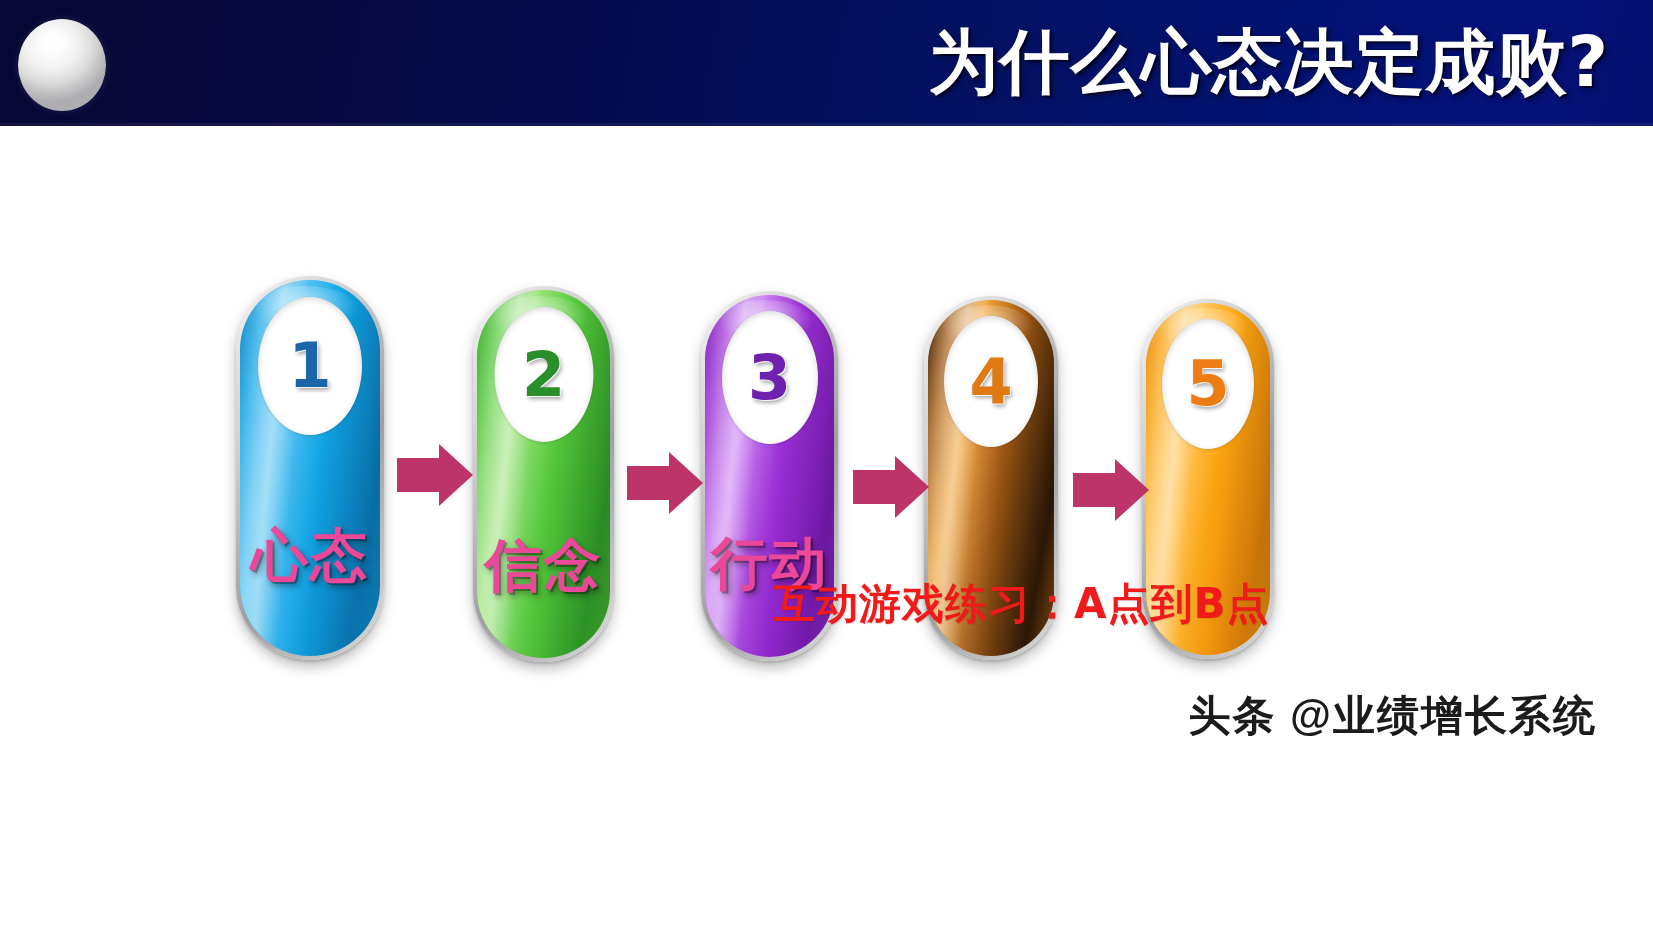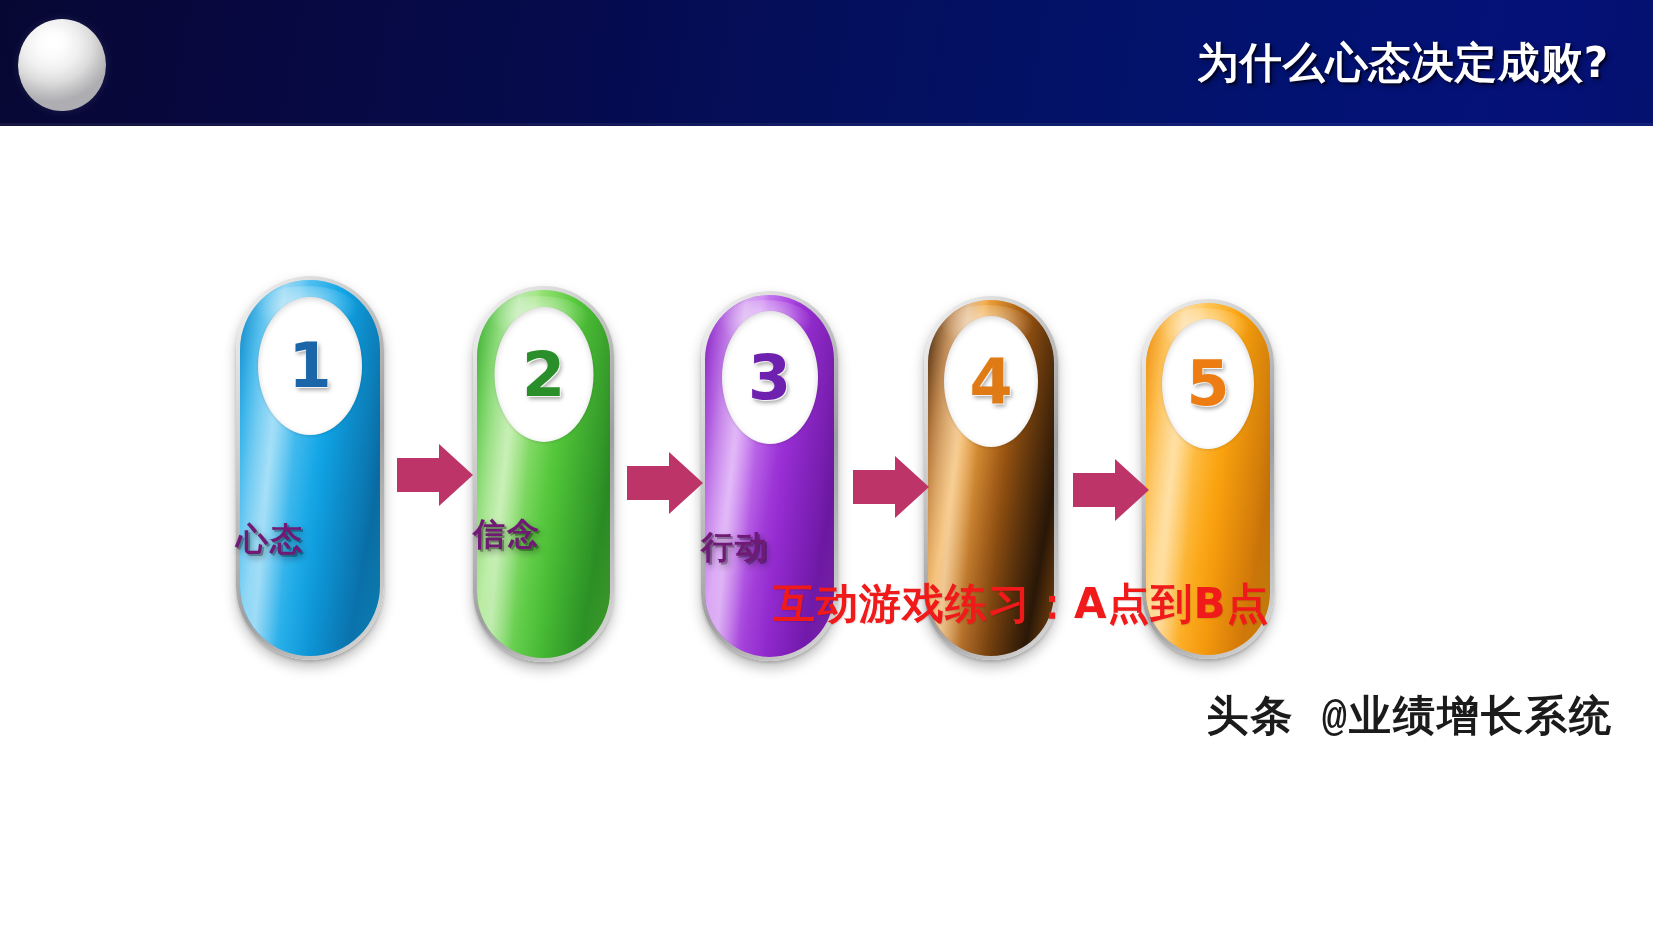--- a/index.html
+++ b/index.html
@@ -70,21 +70,21 @@
     border-radius: 50%;
     background: radial-gradient(ellipse at 50% 50%, rgba(255,255,255,0.95), rgba(255,255,255,0) 72%);
   }
 
   #header-title {
     position: absolute;
     right: 44px;
     top: 50%;
     transform: translateY(-50%);
     color: #ffffff;
-    font-size: 42px;
+    font-size: 70px;
     font-weight: bold;
     letter-spacing: 1px;
     white-space: nowrap;
     text-shadow:
       2px 2px 0 rgba(0,0,10,0.55),
       3px 3px 5px rgba(0,0,20,0.45);
     font-family: "DejaVu Sans", "Liberation Sans", sans-serif;
   }
 
   
@@ -162,23 +162,23 @@
     font-weight: bold;
     line-height: 1;
     font-family: "DejaVu Sans", "Liberation Sans", sans-serif;
     text-shadow:
       1px 1px 0 rgba(255,255,255,0.85),
       2px 3px 4px rgba(0,0,0,0.35);
   }
   .pill .label {
     position: absolute;
     left: 0; right: 0;
-    text-align: left;
-    color: #701a75;
-    font-size: 32px;
+    text-align: center;
+    color: #ec4899;
+    font-size: 57px;
     font-weight: bold;
     letter-spacing: 2px;
     font-family: "DejaVu Sans", "Liberation Sans", sans-serif;
     text-shadow:
       2px 2px 0 rgba(0,0,0,0.30),
       3px 4px 6px rgba(0,0,0,0.38);
   }
 
   
   .arrow {
@@ -213,28 +213,28 @@
     font-weight: bold;
     letter-spacing: 1px;
     white-space: nowrap;
     font-family: "DejaVu Sans", "Liberation Sans", sans-serif;
     text-shadow: 1px 1px 1px rgba(0,0,0,0.10);
   }
 
   
   #watermark {
     position: absolute;
-    right: 40px;
+    right: 56px;
     top: 688px;
     color: #1b1b1b;
     font-size: 42px;
     font-weight: bold;
     white-space: nowrap;
     letter-spacing: 2px;
-    font-family: Liberation Mono, monospace;
+    font-family: Liberation Sans, sans-serif;
     text-shadow: 1px 1px 0 rgba(255,255,255,0.6);
   }
 </style>
 </head>
 <body>
 
 <div id="header-bar">
   <div id="header-sphere"></div>
   <div id="header-title">为什么心态决定成败?</div>
 </div>
@@ -253,21 +253,21 @@
     </div>
     <div class="pill" style="left: 473px; top: 160px; width: 141px; height: 376px;">
       <div class="rim"></div>
       <div class="body" style="background: linear-gradient(100deg, rgb(49, 163, 42) 0%, rgb(84, 200, 58) 14%, rgb(143, 224, 106) 30%, rgb(84, 200, 58) 52%, rgb(49, 163, 42) 84%, rgb(84, 200, 58) 100%);">
         <div class="gloss"></div>
         <div class="toplight"></div>
       </div>
       <div class="ellipse" style="width: 99px; height: 135px; top: 21px;">
         <div class="num" style="color: rgb(42, 143, 42);">2</div>
       </div>
-      <div class="label" style="top: 227px;">信念</div>
+      <div class="label" style="top: 242px;">信念</div>
     </div>
     <div class="pill" style="left: 701px; top: 165px; width: 137px; height: 370px;">
       <div class="rim"></div>
       <div class="body" style="background: linear-gradient(100deg, rgb(126, 28, 189) 0%, rgb(155, 48, 214) 14%, rgb(196, 111, 240) 30%, rgb(155, 48, 214) 52%, rgb(126, 28, 189) 84%, rgb(155, 48, 214) 100%);">
         <div class="gloss"></div>
         <div class="toplight"></div>
       </div>
       <div class="ellipse" style="width: 96px; height: 133px; top: 20px;">
         <div class="num" style="color: rgb(110, 33, 174);">3</div>
       </div>

